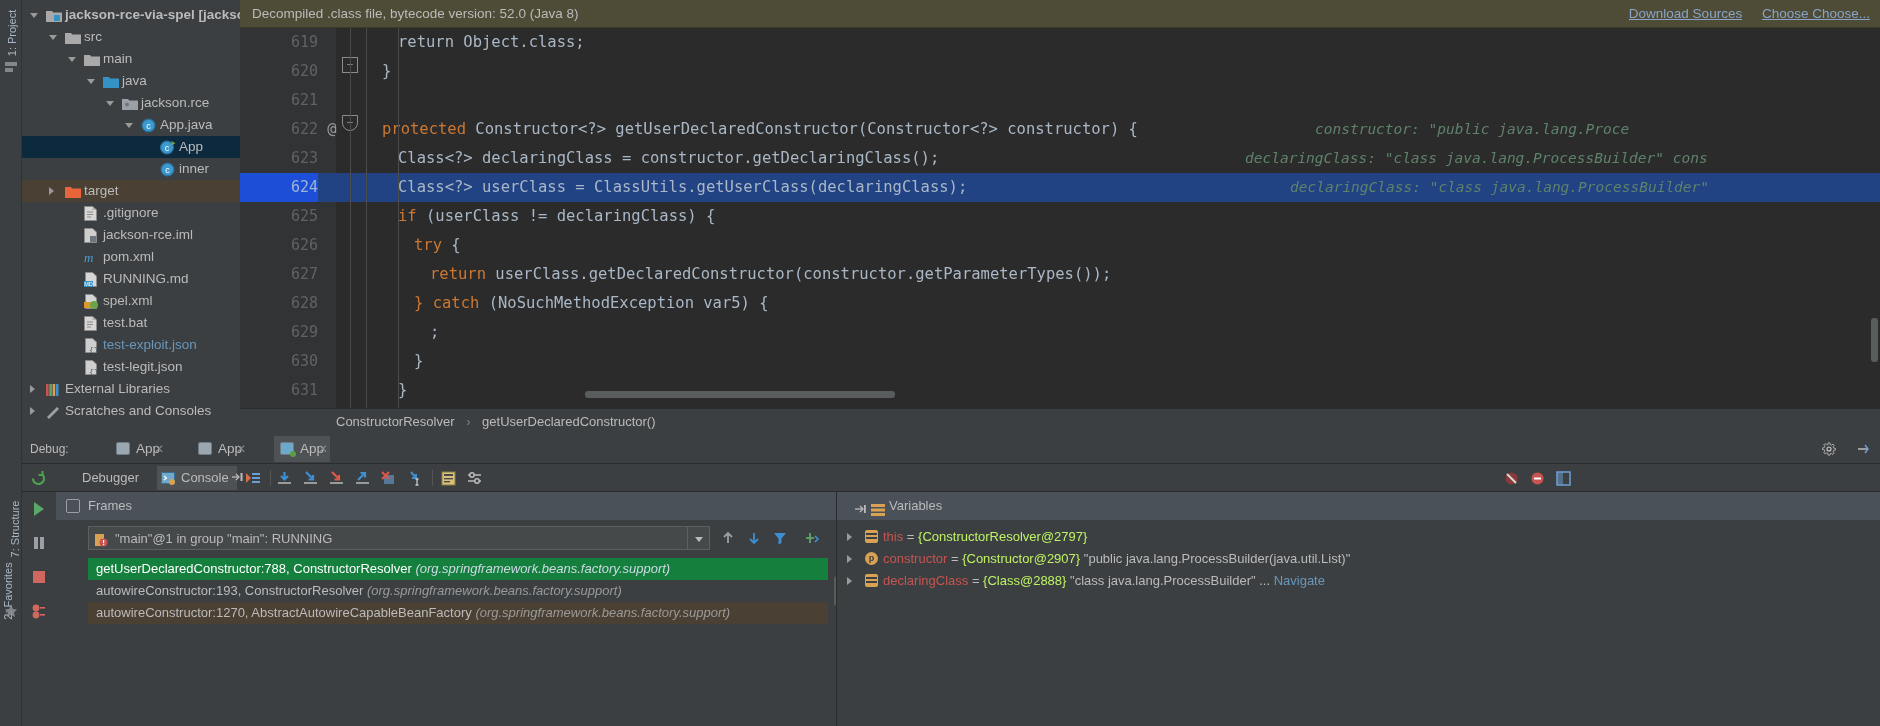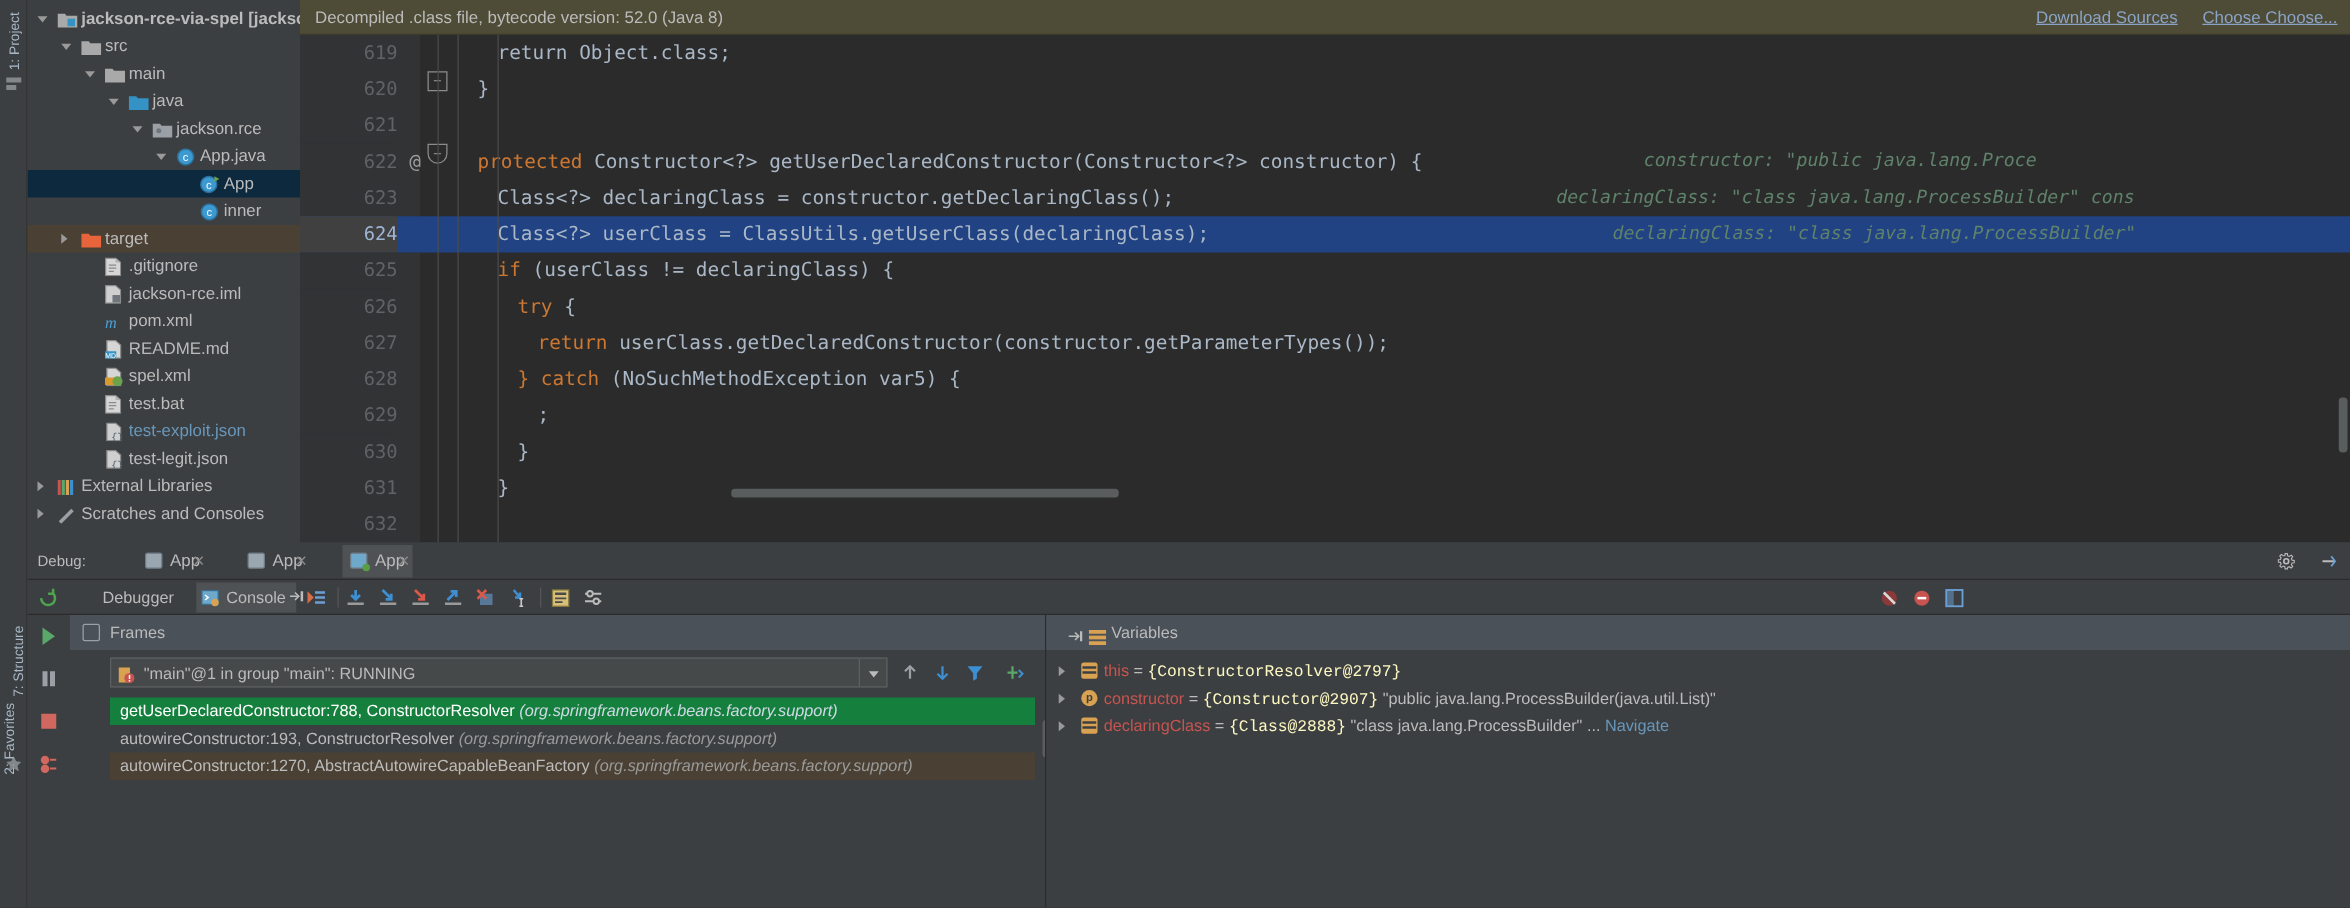--- a/index.html
+++ b/index.html
@@ -89,21 +89,21 @@
   .gutter {
     position:absolute; left:0; top:0; width:96px; bottom:0;
     background:#313335;
   }
   .code-lines {
     position:absolute; left:0; top:0; right:0; bottom:0;
     font-family:"DejaVu Sans Mono", monospace; font-size:15.5px;
   }
   .cline { position:relative; height:29px; line-height:29px; white-space:nowrap; }
   .cline.hl { background:#214283; }
-  .cline.hl .ln { background:#404040; color:#9fb4d4; }
+  .cline.hl .ln { background:#1d4ed8; color:#9fb4d4; }
   .ln {
     position:absolute; left:0; width:78px; text-align:right;
     color:#606366; font-size:15px; background:#313335; height:29px;
   }
   .gmark { position:absolute; left:82px; width:28px; text-align:center; color:#999; }
   .ctext { position:absolute; left:96px; }
   .kw { color:#cc7832; }
   .plain { color:#a9b7c6; }
   .hint {
     color:#5f826b; font-style:italic; font-family:"DejaVu Sans Mono", monospace;
@@ -252,21 +252,21 @@
   .var-ico.obj:before,.var-ico.obj:after{
     content:''; position:absolute; left:1px; right:1px; height:2px; background:#3c3f41;
   }
   .var-ico.obj:before{top:3px;} .var-ico.obj:after{top:7px;}
   .var-ico.param {
     background:#d9a152; border-radius:50%; color:#3c3f41;
     font-size:9px; text-align:center; line-height:13px; font-weight:bold;
   }
   .var-name { color:#c75450; margin-left:18px; }
   .var-eq { color:#bbbbbb; }
-  .var-id { color:#fef9c3;font-family:Liberation Mono, monospace; }
+  .var-id { color:#bef264; }
   .var-str { color:#bbbbbb; }
   .var-nav { color:#6897bb; }
 </style>
 </head>
 <body>
 
 <div class="root">
 
   <div class="left-strip">
     <div class="vtab proj">1: Project</div>
@@ -329,21 +329,21 @@
               <path d="M0.5 0.5h8L12.5 4v10.5H0.5z" fill="#cfcfcf" stroke="#8b8b8b"></path>
               <rect x="6" y="8" width="6" height="6" fill="#6e757c"></rect>
             </svg></span><span class="tlabel" style="margin-left:81px;">jackson-rce.iml</span></div>
         <div class="tnode"><span class="ficon" style="left:62px"><svg width="15" height="15" viewBox="0 0 15 15">
               <text x="0" y="12" font-size="13" fill="#4a9fd4" font-style="italic" font-family="Liberation Serif">m</text>
             </svg></span><span class="tlabel" style="margin-left:81px;">pom.xml</span></div>
         <div class="tnode"><span class="ficon" style="left:62px"><svg width="15" height="15" viewBox="0 0 15 15">
               <path d="M1.5 0.5h7L12.5 4v10.5h-11z" fill="#d6d6d6" stroke="#8b8b8b"></path>
               <rect x="0" y="9" width="9" height="6" fill="#3592c4"></rect>
               <text x="4.5" y="14" font-size="5.5" fill="#fff" text-anchor="middle" font-family="Liberation Sans">MD</text>
-            </svg></span><span class="tlabel" style="margin-left:81px;">README.md</span></div>
+            </svg></span><span class="tlabel" style="margin-left:81px;">RUNNING.md</span></div>
         <div class="tnode"><span class="ficon" style="left:62px"><svg width="15" height="15" viewBox="0 0 15 15">
               <path d="M1.5 0.5h7L12.5 4v10.5h-11z" fill="#d6d6d6" stroke="#8b8b8b"></path>
               <rect x="0" y="8" width="9" height="6" fill="#d99a2b"></rect>
               <circle cx="10" cy="11" r="4" fill="#6ca34a"></circle>
             </svg></span><span class="tlabel" style="margin-left:81px;">spel.xml</span></div>
         <div class="tnode"><span class="ficon" style="left:62px"><svg width="13" height="15" viewBox="0 0 13 15">
               <path d="M0.5 0.5h8L12.5 4v10.5H0.5z" fill="#d6d6d6" stroke="#8b8b8b"></path>
               <path d="M8.5 0.5V4h4" fill="#b0b0b0"></path>
               <path d="M3 6h6M3 8.5h6M3 11h4" stroke="#8b8b8b"></path>
             </svg></span><span class="tlabel" style="margin-left:81px;">test.bat</span></div>
@@ -444,20 +444,25 @@
             <span class="ctext" style="left:110px"><span class="plain"></span></span>
           </div>
           <div class="indent-guide" style="left: 110px;"></div>
           <div class="indent-guide" style="left: 126px;"></div>
           <div class="indent-guide" style="left: 158px;"></div>
         </div>
       <div class="editor-hscroll"></div>
       <div class="editor-vscroll"></div>
     </div>
 
+    <div class="breadcrumb">
+      <span>ConstructorResolver</span>
+      <span class="bc-sep">›</span>
+      <span>getUserDeclaredConstructor()</span>
+    </div>
   </div>
 
   <div class="debug-panel">
 
     <div class="debug-tabbar">
       <span class="debug-label">Debug:</span>
       <div id="dtabs">
           <div class="dtab" style="left: 88px;"><span class="dtab-icon"></span><span>App</span><span class="x">✕</span></div>
           <div class="dtab" style="left: 170px;"><span class="dtab-icon"></span><span>App</span><span class="x">✕</span></div>
           <div class="dtab active" style="left: 252px;"><span class="dtab-icon"></span><span>App</span><span class="x">✕</span></div>

